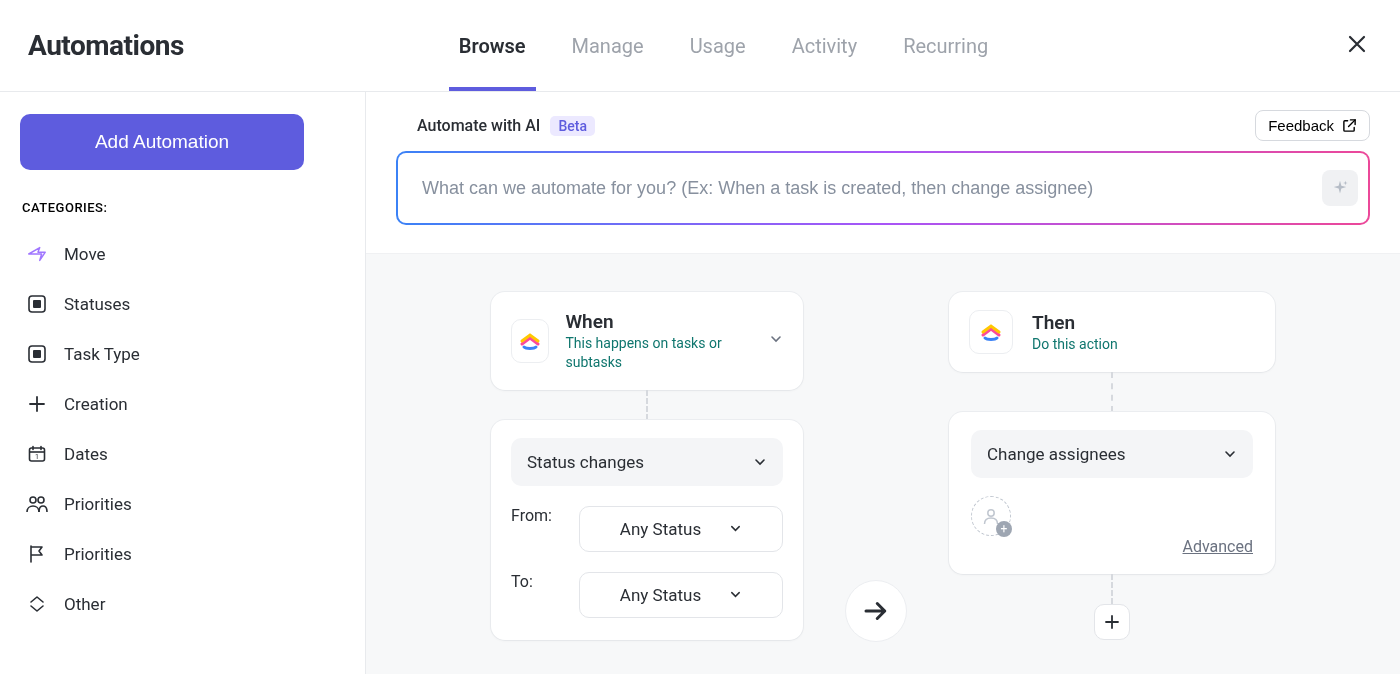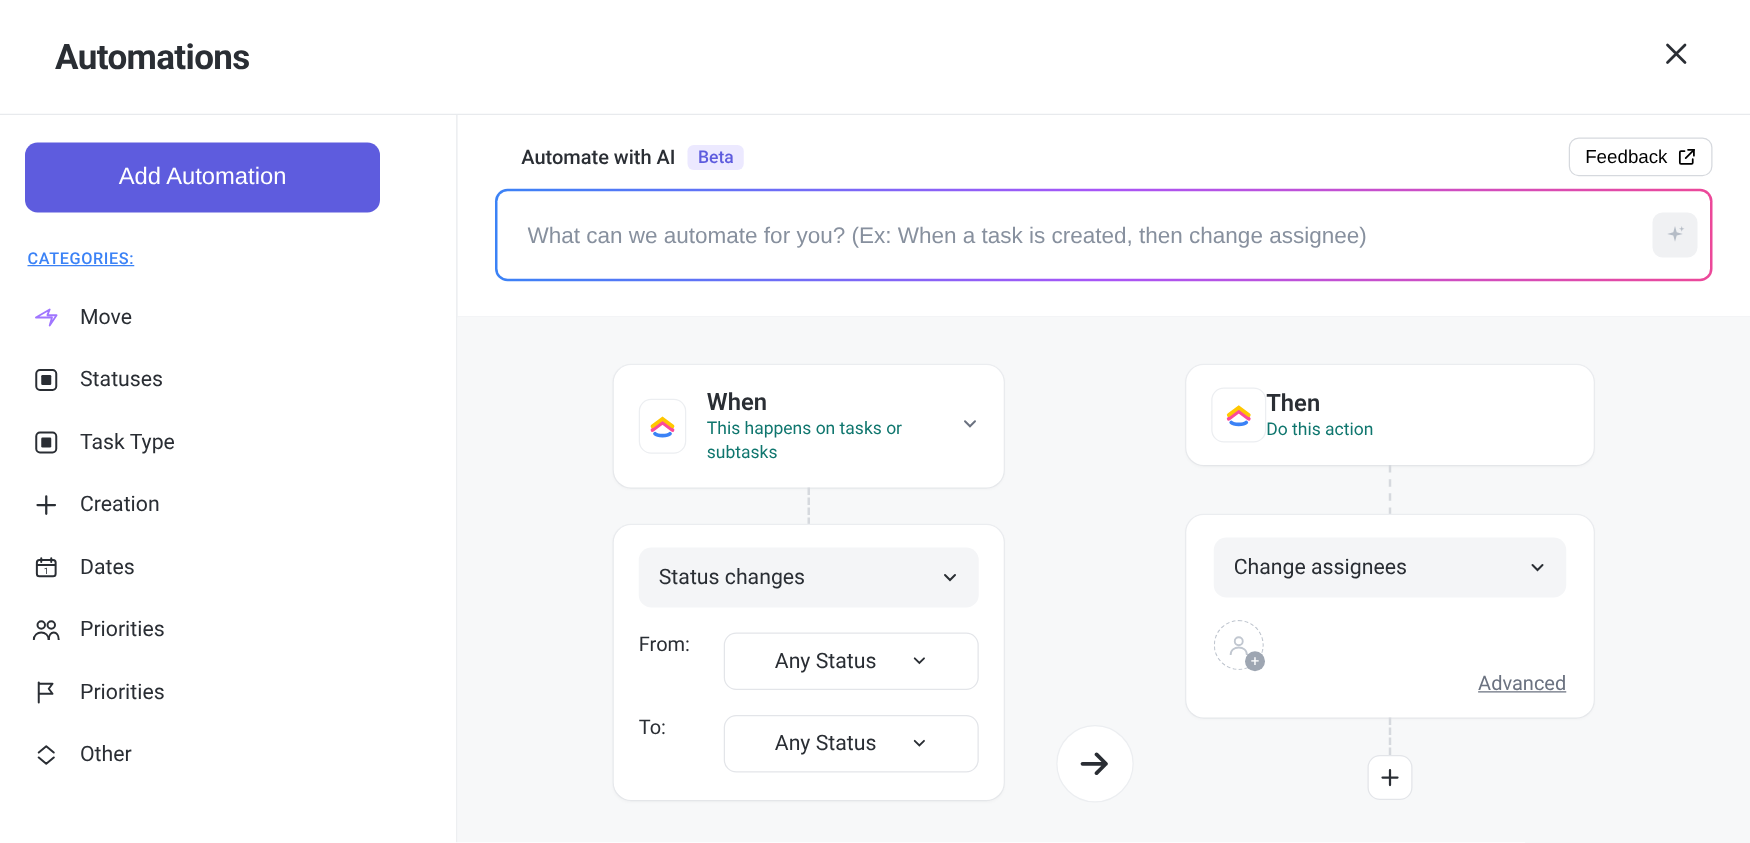--- a/index.html
+++ b/index.html
@@ -1,32 +1,32 @@
 <!DOCTYPE html>
 <html><head>
 <meta charset="utf-8">
 <style>
   * { box-sizing: border-box; }
   html, body { margin: 0; padding: 0; font-family: -apple-system, BlinkMacSystemFont, "Segoe UI", Roboto, sans-serif; color: #2a2e34; }
   body { width: 1400px; height: 674px; background: #fff; overflow: hidden; }
 
   
-  .header { display: flex; align-items: center; height: 92px; padding: 0 44px; border-bottom: 1px solid #e8eaed; }
+  .header { display: flex; align-items: center; height: 92px; padding: 0 28px; border-bottom: 1px solid #e8eaed; }
   .header-title { font-size: 28px; font-weight: 700; letter-spacing: -0.5px; }
   .tabs { display: flex; gap: 46px; margin-left: 275px; align-items: center; height: 100%; }
   .tab { font-size: 20px; color: #9ea3ab; cursor: pointer; height: 100%; display: flex; align-items: center; position: relative; }
   .tab.active { color: #2a2e34; font-weight: 600; }
   .tab.active::after { content: ""; position: absolute; bottom: 0; left: -10px; right: -10px; height: 4px; background: #5E5CDE; }
   .close-btn { margin-left: auto; font-size: 22px; color: #2a2e34; cursor: pointer; padding: 6px; }
 
   
   .body { display: flex; height: calc(674px - 92px); }
   .sidebar { width: 366px; border-right: 1px solid #e8eaed; padding: 22px 20px; }
   .add-btn { width: 284px; height: 56px; border-radius: 10px; background: #5E5CDE; color: #fff; font-size: 19px; font-weight: 500; border: none; display: flex; align-items: center; justify-content: center; cursor: pointer; }
-  .cat-label { font-size: 13px; color: #3b82f6; letter-spacing: 0.5px; margin: 30px 0 14px 2px; font-weight: 500; text-decoration: underline; }
+  .cat-label { font-size: 13px; color: #000000; letter-spacing: 0.5px; margin: 30px 0 14px 2px; font-weight: 500; }
   .cat-item { display: flex; align-items: center; gap: 16px; padding: 14px 6px; font-size: 17px; color: #2a2e34; cursor: pointer; border-radius: 8px; }
   .cat-icon { width: 22px; height: 22px; display: flex; align-items: center; justify-content: center; color: #2a2e34; }
   .cat-icon.purple { color: #a076ff; }
 
   
   .main { flex: 1; display: flex; flex-direction: column; }
   .ai-bar { padding: 18px 30px 28px 30px; border-bottom: 1px solid #f0f1f3; display: flex; flex-direction: column; gap: 10px; }
   .ai-top { display: flex; align-items: center; justify-content: space-between; }
   .ai-label { font-size: 16px; font-weight: 500; display: flex; align-items: center; gap: 10px; margin-left: 21px; }
   .beta-badge { background: #ece9ff; color: #5E5CDE; font-size: 14px; padding: 2px 8px; border-radius: 5px; font-weight: 500; }
@@ -52,33 +52,40 @@
 
   .config-card { width: 312px; padding: 18px 20px 22px 20px; }
   .select { background: #f4f5f7; border-radius: 10px; padding: 14px 16px; display: flex; align-items: center; justify-content: space-between; font-size: 17px; cursor: pointer; }
   .select.white { background: #fff; border: 1px solid #e3e5e9; justify-content: center; gap: 10px; padding: 12px 16px; }
   .field-row { display: flex; align-items: flex-start; gap: 18px; margin-top: 20px; }
   .field-label { width: 50px; font-size: 16px; color: #2a2e34; }
   .field-row .select.white { flex: 1; justify-content: center; gap: 28px; }
 
   .arrow-circle { width: 62px; height: 62px; border-radius: 50%; background: #fff; border: 1px solid #eceef1; display: flex; align-items: center; justify-content: center; margin: 0 42px; align-self: center; position: relative; top: 145px; }
 
-  .then-header { width: 326px; padding: 18px 20px; display: flex; align-items: center; gap: 0; }
+  .then-header { width: 326px; padding: 18px 20px; display: flex; align-items: center; gap: 19px; }
   .then-config { width: 326px; padding: 18px 22px 18px 22px; }
   .assignee-circle { width: 40px; height: 40px; border-radius: 50%; border: 1.5px dashed #c1c7d0; display: flex; align-items: center; justify-content: center; margin-top: 18px; position: relative; }
   .assignee-plus { width: 16px; height: 16px; border-radius: 50%; background: #9ea6b2; color: #fff; font-size: 12px; display: flex; align-items: center; justify-content: center; position: absolute; bottom: -2px; right: -2px; }
   .advanced-link { text-align: right; font-size: 16px; color: #6b7280; text-decoration: underline; cursor: pointer; margin-top: 1px; }
 
   .plus-btn { width: 36px; height: 36px; border-radius: 10px; background: #fff; border: 1px solid #e3e5e9; display: flex; align-items: center; justify-content: center; font-size: 20px; color: #2a2e34; cursor: pointer; }
 </style>
 </head>
 <body>
 
 <div class="header">
   <div class="header-title">Automations</div>
+  <div class="tabs">
+    <div class="tab active">Browse</div>
+    <div class="tab">Manage</div>
+    <div class="tab">Usage</div>
+    <div class="tab">Activity</div>
+    <div class="tab">Recurring</div>
+  </div>
   <div class="close-btn">
     <svg width="18" height="18" viewBox="0 0 18 18">
         <path d="M2 2 L16 16 M16 2 L2 16" stroke="currentColor" stroke-width="2.2" stroke-linecap="round"></path>
       </svg>
   </div>
 </div>
 
 <div class="body">
 
   <div class="sidebar">

